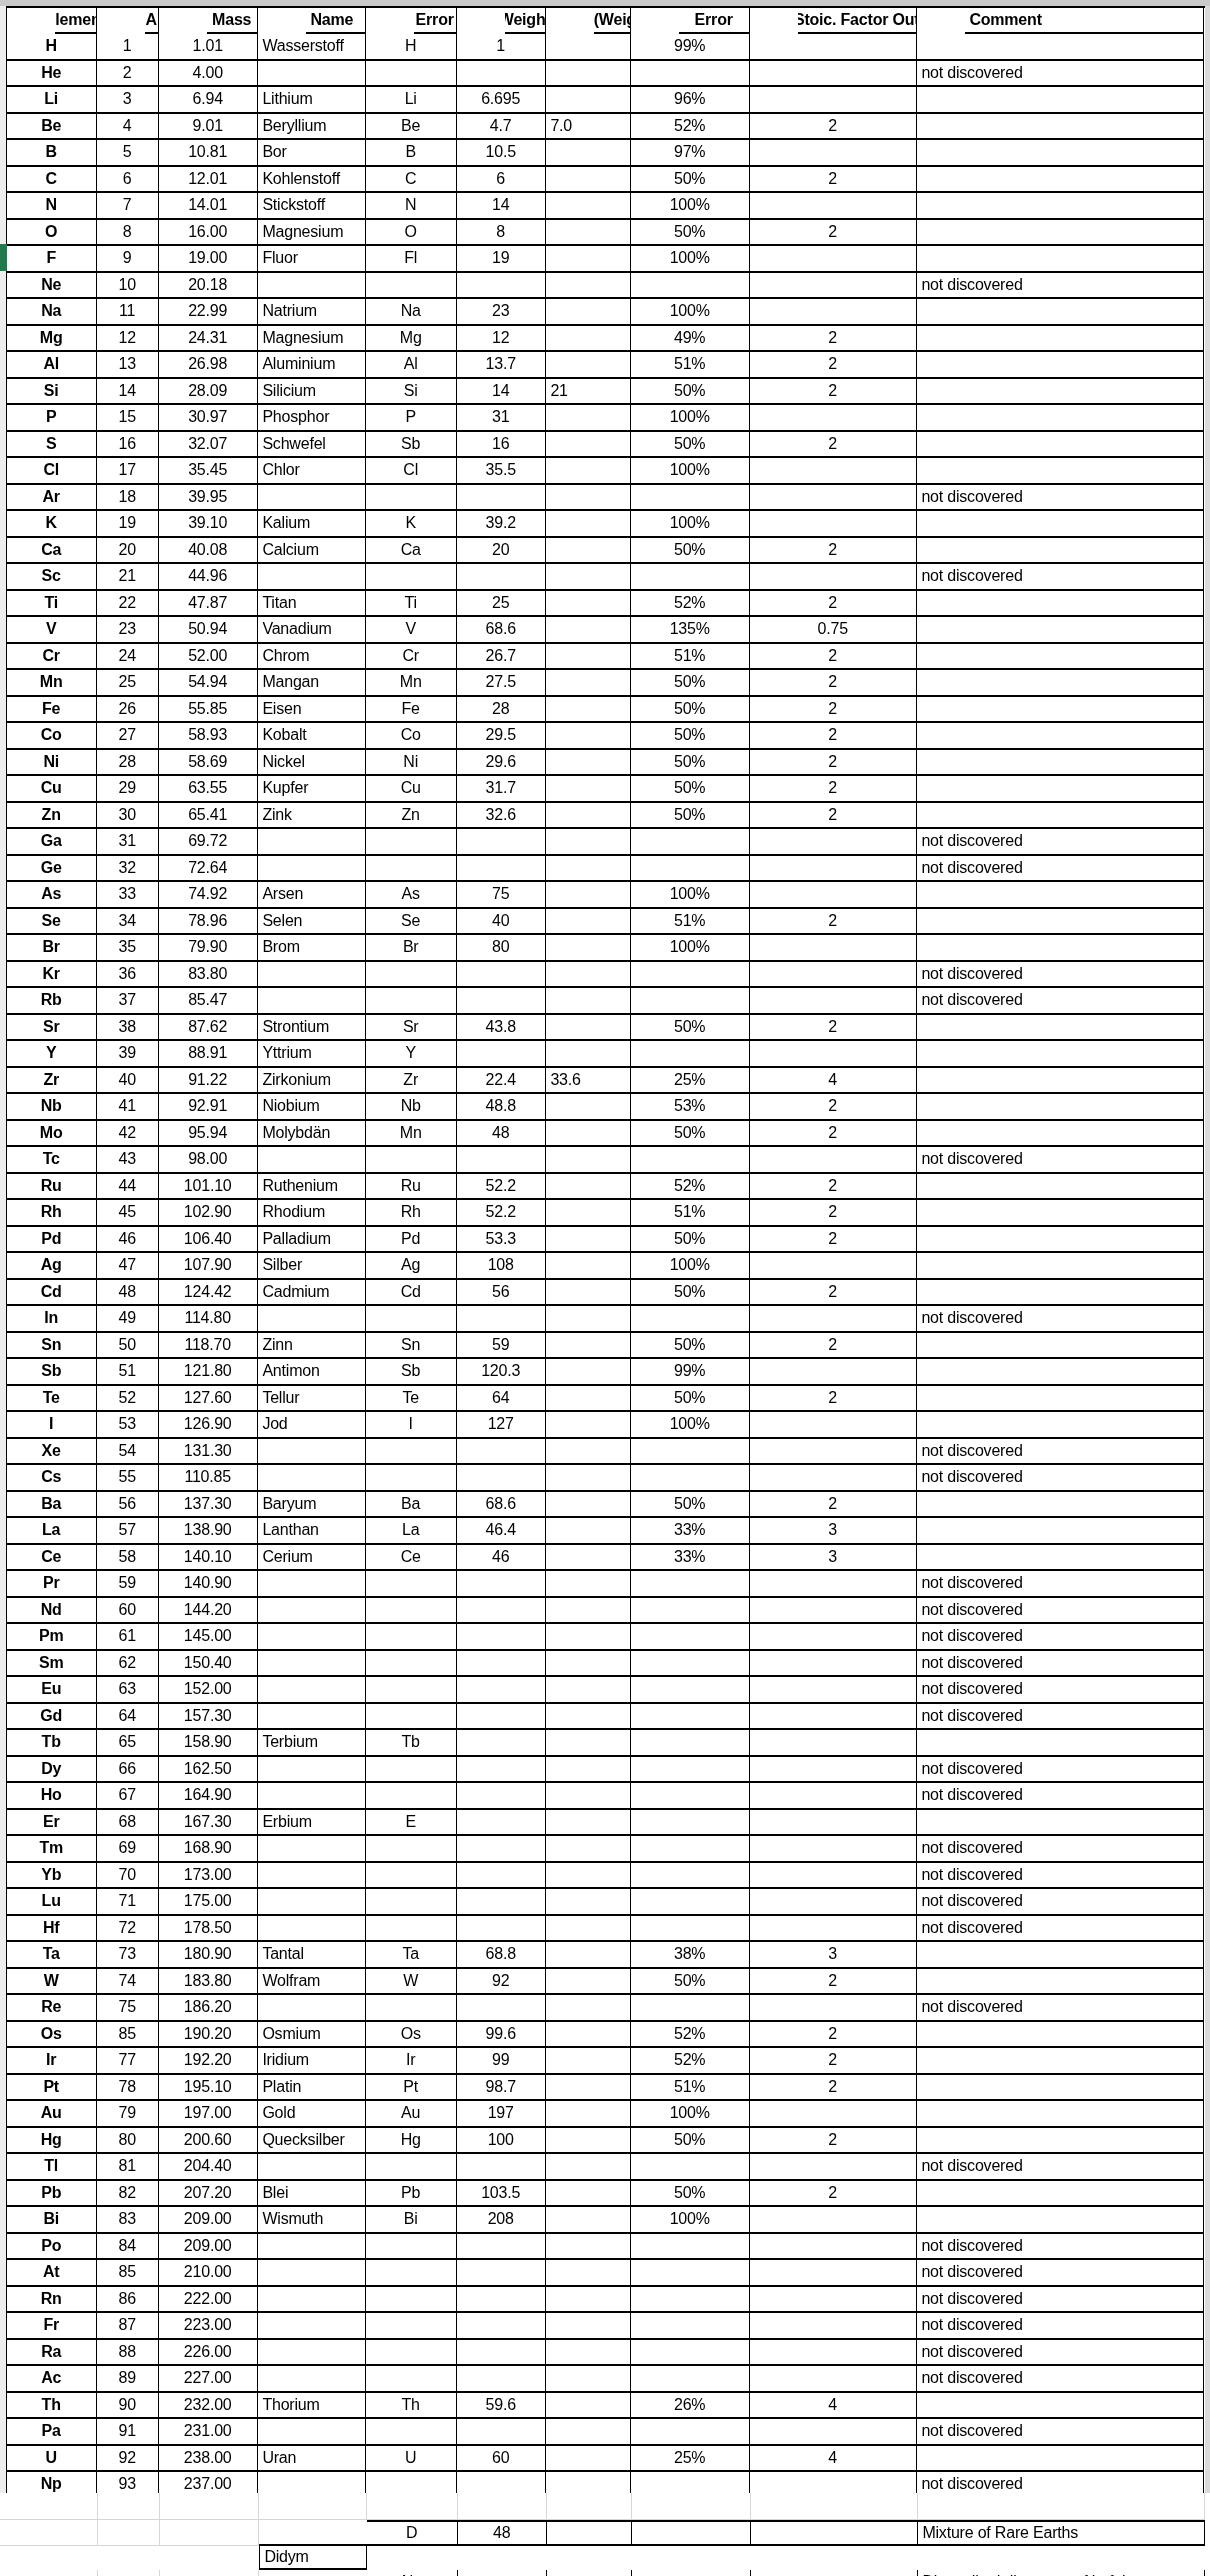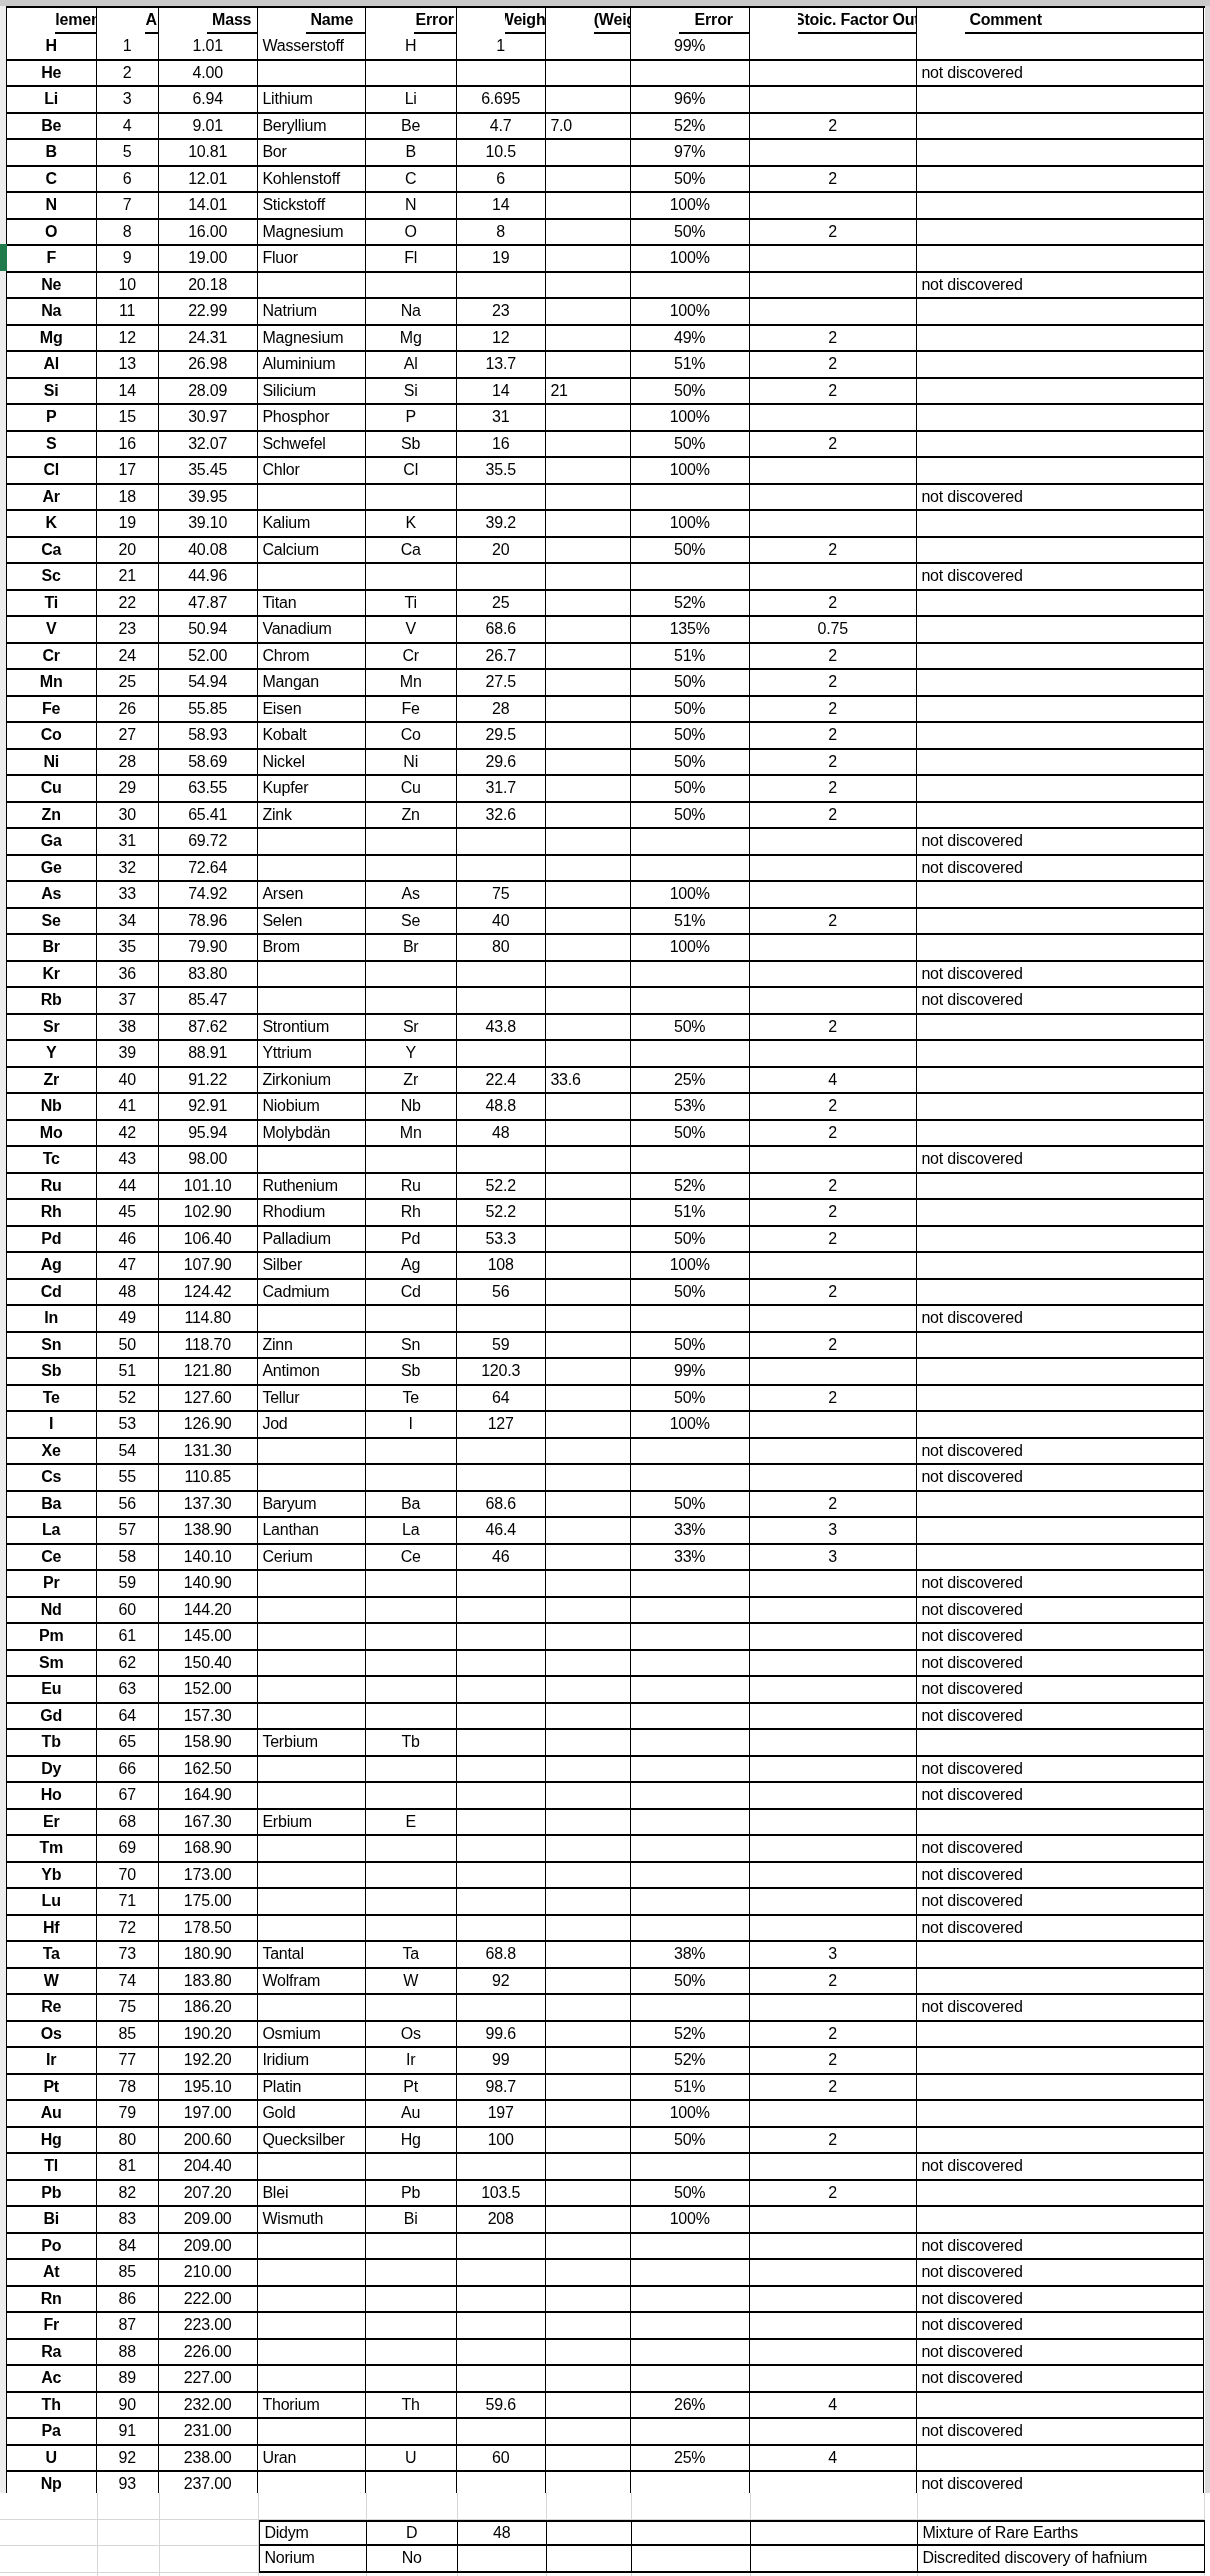--- a/index.html
+++ b/index.html
@@ -29,21 +29,21 @@
   .c.hdr   { font-weight:bold;margin-left:48px; }
   .c.elem  { font-weight:bold; }
   .c.clip  { padding-left:0; }
 
   
   .grid.bottom { left:0; top:2493px; width:1210px;
                  grid-template-columns:5.7px 92px 62px 99px 108px 91px 89px 85px 119px 167px 287px; }
   .grid.bottom .c { border-right:0.9px solid #d6d6d6; border-bottom:0.9px solid #d6d6d6; }
   .grid.bottom .c.blk { border-right:1.9px solid #000; border-bottom:2.8px solid #000; }
   .grid.bottom .c.blk-top  { border-top:2.8px solid #000; }
-  .grid.bottom .c.blk-left { border-left:1.9px solid #000; }
+  .grid.bottom .c.blk-left { border-left:1.9px solid #000;margin-top:24px; }
   .grid.bottom .c.noline   { border-right:none; }
 </style>
 </head>
 <body>
 
 <div id="stage">
   <div class="top-strip"></div>
   <div class="left-strip"></div>
   <div class="right-strip"></div>
 

